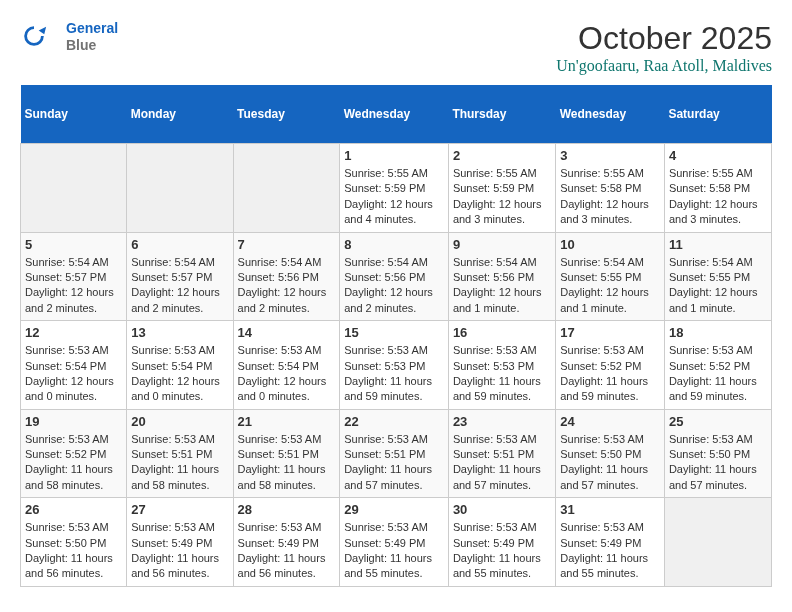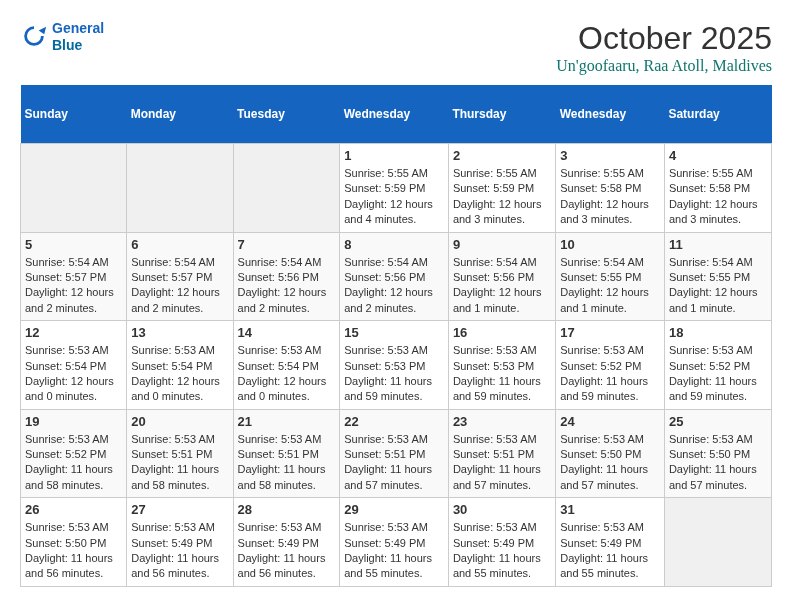--- a/index.html
+++ b/index.html
@@ -12,21 +12,21 @@
     }
     .header-area {
       display: flex;
       justify-content: space-between;
       align-items: flex-start;
       margin-bottom: 10px;
     }
     .logo {
       display: flex;
       align-items: center;
-      gap: 4px;
+      gap: 18px;
     }
     .logo-text {
       font-size: 14px;
       font-weight: bold;
       color: #333;
       line-height: 1.2;
     }
     .logo-text span {
       color: #1565c0;
     }
@@ -91,21 +91,21 @@
 
 <div class="header-area">
   <div class="logo">
     <svg class="logo-icon" viewBox="0 0 30 30">
       <rect x="0" y="0" width="30" height="30" fill="white"></rect>
       <path d="M15 5 C10 5, 6 9, 6 14 C6 19, 10 23, 15 23 C20 23, 24 19, 24 14" stroke="#1565c0" stroke-width="3" fill="none"></path>
       <path d="M20 8 L28 4 L26 12 Z" fill="#1565c0"></path>
     </svg>
     <div class="logo-text">
       <div><span>General</span></div>
-      <div><span style="color:#0369a1">Blue</span></div>
+      <div><span style="color:#737373">Blue</span></div>
     </div>
   </div>
   <div class="title-area">
     <div class="month-title">October 2025</div>
     <div class="subtitle">Un'goofaaru, Raa Atoll, Maldives</div>
   </div>
 </div>
 
 <table>
   <thead>

